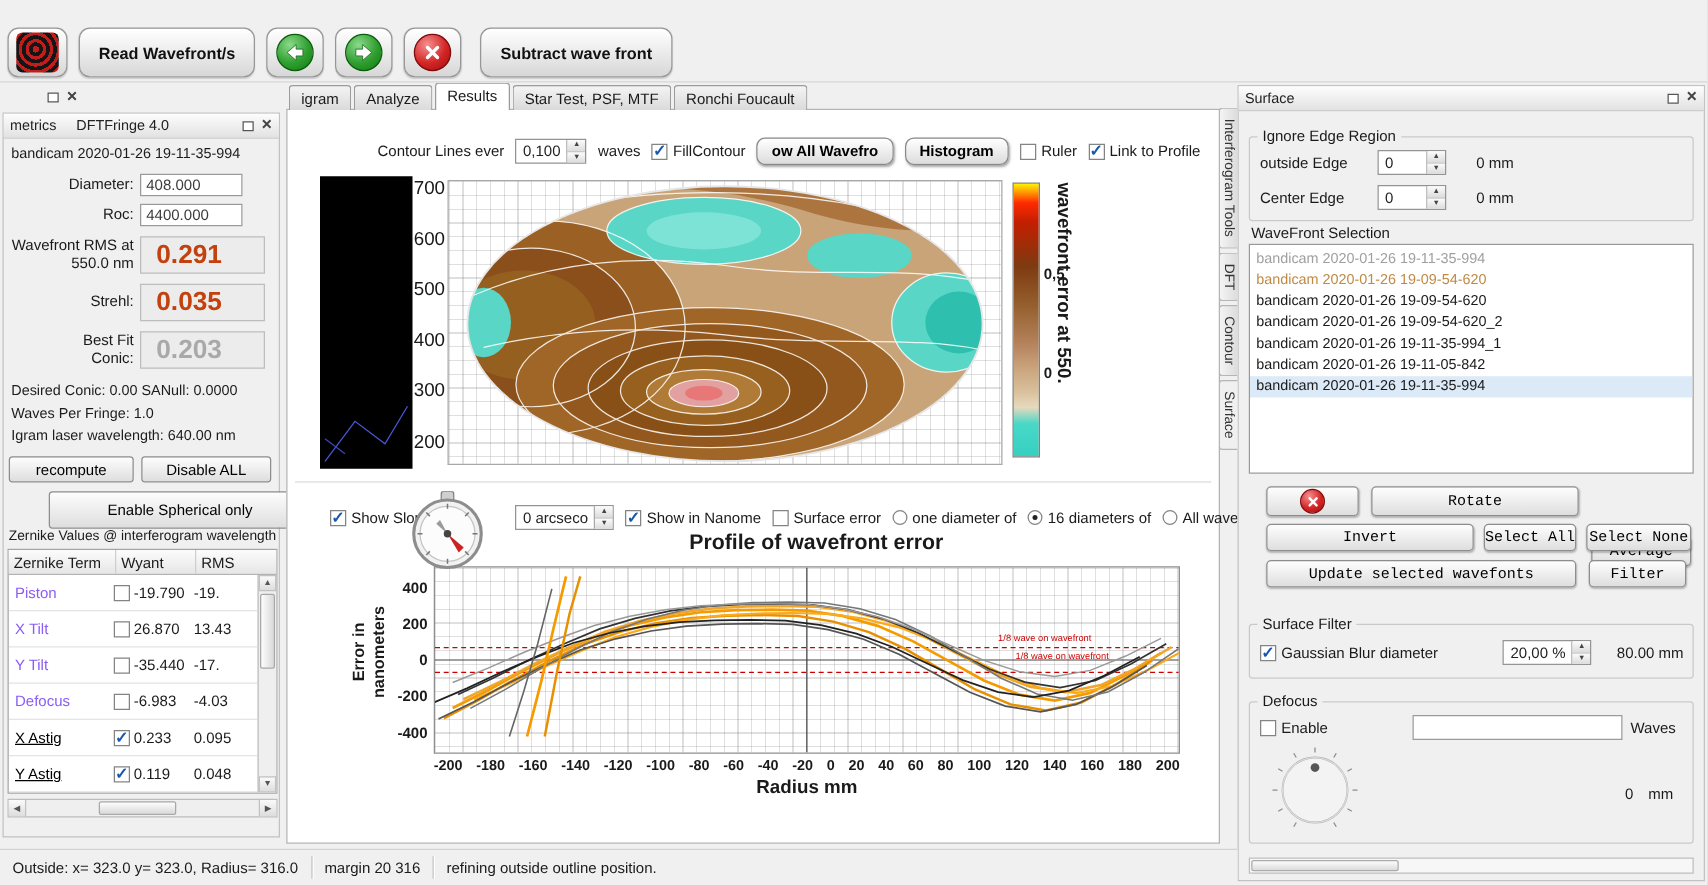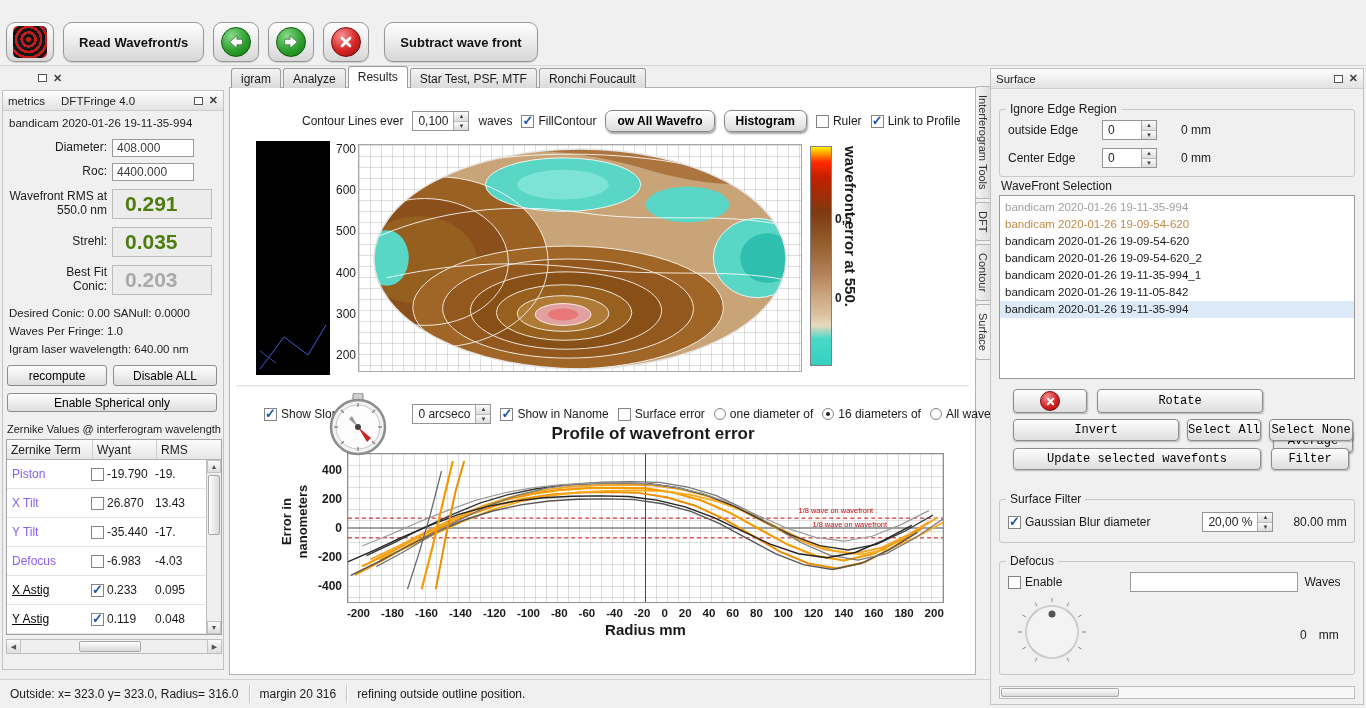--- a/index.html
+++ b/index.html
@@ -42,21 +42,21 @@
   
   .dock{position:absolute;background:#f0f0f0;border:1px solid #c2c2c2;}
   .dock-title{height:20px;background:linear-gradient(#fdfdfd,#e2e2e2);border-bottom:1px solid #cdcdcd;display:flex;align-items:center;padding:0 5px;font-size:11.5px;color:#222;}
   .dock-icons{margin-left:auto;display:flex;gap:6px;align-items:center;}
 
   
   #metrics-panel{left:2px;top:90px;width:222px;height:580px;}
   .metrics-body{position:absolute;top:20px;left:0;right:0;bottom:0;}
   .mrow{position:absolute;display:flex;align-items:center;}
   .mlabel{width:104px;text-align:right;margin-right:5px;line-height:1.15;}
-  .bigval{width:100px;height:30px;background:#ececec;border:1px solid #bdbdbd;font-size:21px;font-weight:bold;color:#4d7c0f;display:flex;align-items:center;padding-left:12px;}
+  .bigval{width:100px;height:30px;background:#ececec;border:1px solid #bdbdbd;font-size:21px;font-weight:bold;color:#c2410c;display:flex;align-items:center;padding-left:12px;}
   .bigval.dim{color:#a9a9a9;}
   .staticline{position:absolute;left:6px;font-size:11.5px;color:#1c1c1c;white-space:nowrap;}
   .ztitle{position:absolute;left:4px;font-size:11px;white-space:nowrap;}
   .ztable{position:absolute;left:3px;width:216px;border:1px solid #a3a3a3;background:#fff;}
   .zhead{display:flex;height:20px;background:linear-gradient(#fcfcfc,#e6e6e6);border-bottom:1px solid #b3b3b3;align-items:center;}
   .zhead span{padding:0 4px;}
   .zh1{width:86px;border-right:1px solid #cfcfcf;height:100%;display:flex;align-items:center;}
   .zh2{width:64px;border-right:1px solid #cfcfcf;height:100%;display:flex;align-items:center;}
   .zh3{flex:1;display:flex;align-items:center;}
   .zbody-wrap{display:flex;}
@@ -77,21 +77,21 @@
   .hscroll .hthumb{position:absolute;left:58px;top:1px;bottom:1px;width:62px;background:linear-gradient(#fdfdfd,#d9d9d9);border:1px solid #a8a8a8;border-radius:2px;}
 
   
   .tabbar{position:absolute;left:231px;top:66px;display:flex;align-items:flex-end;z-index:5;}
   .tab{border:1px solid #9c9c9c;border-bottom:none;border-radius:3px 3px 0 0;background:linear-gradient(#f4f4f4,#dadada);padding:3px 9px 2px;height:20px;margin-right:2px;font-size:12px;white-space:nowrap;cursor:pointer;}
   .tab.active{background:#fff;height:22px;position:relative;z-index:6;}
   .center{position:absolute;left:229px;top:87px;width:747px;height:588px;background:#fff;border:1px solid #b2b2b2;}
   .cheader{position:absolute;left:72px;top:22px;display:flex;gap:9px;align-items:center;}
   .gridbg{background-color:#fff;background-image:repeating-linear-gradient(to right,rgba(110,110,110,.22) 0 1px,transparent 1px 11px),repeating-linear-gradient(to bottom,rgba(110,110,110,.22) 0 1px,transparent 1px 11px);}
   .igram-remnant{position:absolute;left:26px;top:53px;width:74px;height:234px;background:#000;}
-  .cyticks{position:absolute;left:100px;top:54px;width:26px;height:220px;display:flex;flex-direction:column;justify-content:space-between;text-align:right;font-size:12px;}
+  .cyticks{position:absolute;left:100px;top:54px;width:26px;height:220px;display:flex;flex-direction:column;justify-content:space-between;text-align:right;font-size:15px;}
   .cplot{position:absolute;left:128px;top:56px;width:444px;height:228px;border:1px solid #a8a8a8;}
   .colorbar{position:absolute;left:580px;top:58px;width:22px;height:220px;border:1px solid #808080;}
   .cbartick{position:absolute;left:605px;font-size:12px;font-weight:bold;}
   .cbartitle{position:absolute;left:612px;top:58px;height:224px;writing-mode:vertical-rl;font-size:15px;font-weight:bold;display:flex;align-items:center;white-space:nowrap;}
   .hsep{position:absolute;left:6px;top:297px;width:733px;height:2px;background:linear-gradient(#d9d9d9,#ffffff);}
   .pctrl{position:absolute;left:34px;top:316px;display:flex;gap:9px;align-items:center;}
   .gauge{position:absolute;left:98px;top:305px;width:60px;height:64px;z-index:7;}
   .ptitle{position:absolute;left:128px;top:336px;width:590px;text-align:center;font-size:17px;font-weight:bold;}
   .pylabel{position:absolute;left:0px;top:418px;width:130px;text-align:center;font-weight:bold;font-size:13px;line-height:1.2;transform:rotate(-90deg);}
   .pyticks{position:absolute;left:84px;top:365px;width:30px;height:148px;display:flex;flex-direction:column;justify-content:space-between;text-align:right;font-size:12px;font-weight:bold;padding:10px 2px 8px 0;}
@@ -200,21 +200,21 @@
 
       <div class="staticline" style="top:196px;">Desired Conic:  0.00 SANull: 0.0000</div>
       <div class="staticline" style="top:214px;">Waves Per Fringe: 1.0</div>
       <div class="staticline" style="top:232px;">Igram laser wavelength: 640.00 nm</div>
 
       <div class="mrow" style="top:254px;left:4px;gap:6px;">
         <button class="qbtn" style="width:100px;height:21px;">recompute</button>
         <button class="qbtn" style="width:104px;height:21px;">Disable ALL</button>
       </div>
       <div class="mrow" style="top:282px;left:4px;">
-        <button class="qbtn" style="width:210px;height:19px;">Enable Spherical only</button>
+        <button class="qbtn" style="width:210px;height:30px;margin-left:32px;">Enable Spherical only</button>
       </div>
 
       <div class="ztitle" style="top:312px;">Zernike Values @ interferogram wavelength</div>
 
       <div class="ztable" style="top:328px;">
         <div class="zhead">
           <span class="zh1">Zernike Term</span>
           <span class="zh2">Wyant</span>
           <span class="zh3">RMS</span>
         </div>

